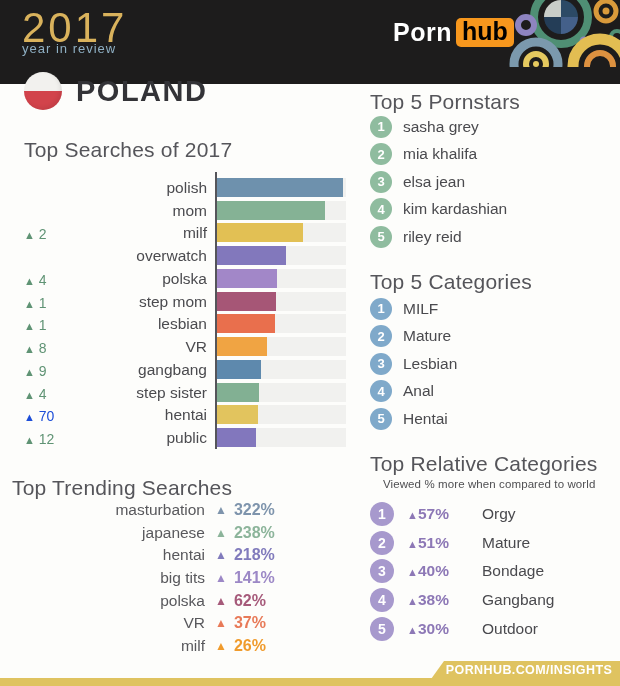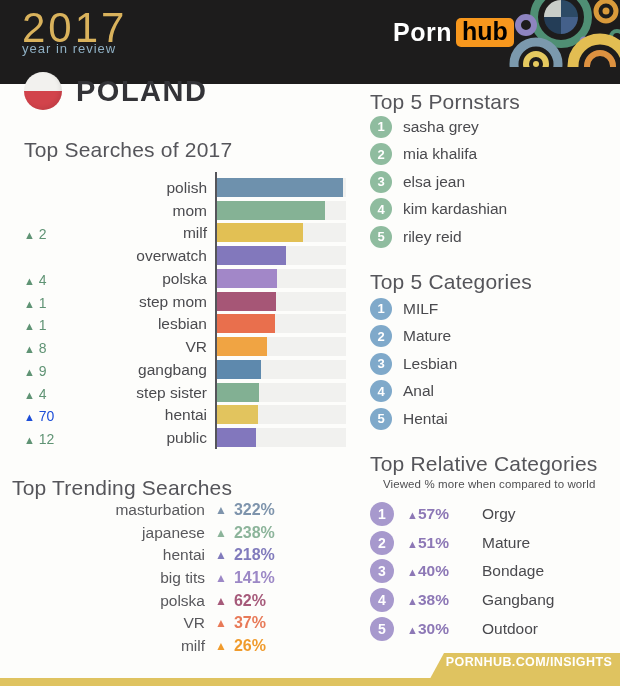--- a/index.html
+++ b/index.html
@@ -84,21 +84,21 @@
     display:flex; align-items:center; justify-content:center; flex:0 0 24px;
   }
   .rel-val { font-size:15.5px; font-weight:bold; margin-left:13px; width:55px; }
   .rel-val .tri { font-size:11px; }
   .rel-label { font-size:15.5px; color:#4a4a4e; margin-left:20px; }
   
   .footer-strip {
     position:absolute; left:0; bottom:0; width:620px; height:8px; background:#dfc360;
   }
   .footer-tab {
-    position:absolute; right:0; bottom:0; width:194px; height:33px; background:#dfc360;
+    position:absolute; right:0; bottom:0; width:194px; height:25px; background:#dfc360;
     clip-path:polygon(18px 0, 100% 0, 100% 100%, 0 100%);
     color:#fff; font-size:12.5px; font-weight:bold; letter-spacing:0.4px;
     text-align:center; line-height:18px; padding-left:12px;
   }
 </style>
 </head>
 <body>
 
 <div class="header">
   <div class="logo2017">

